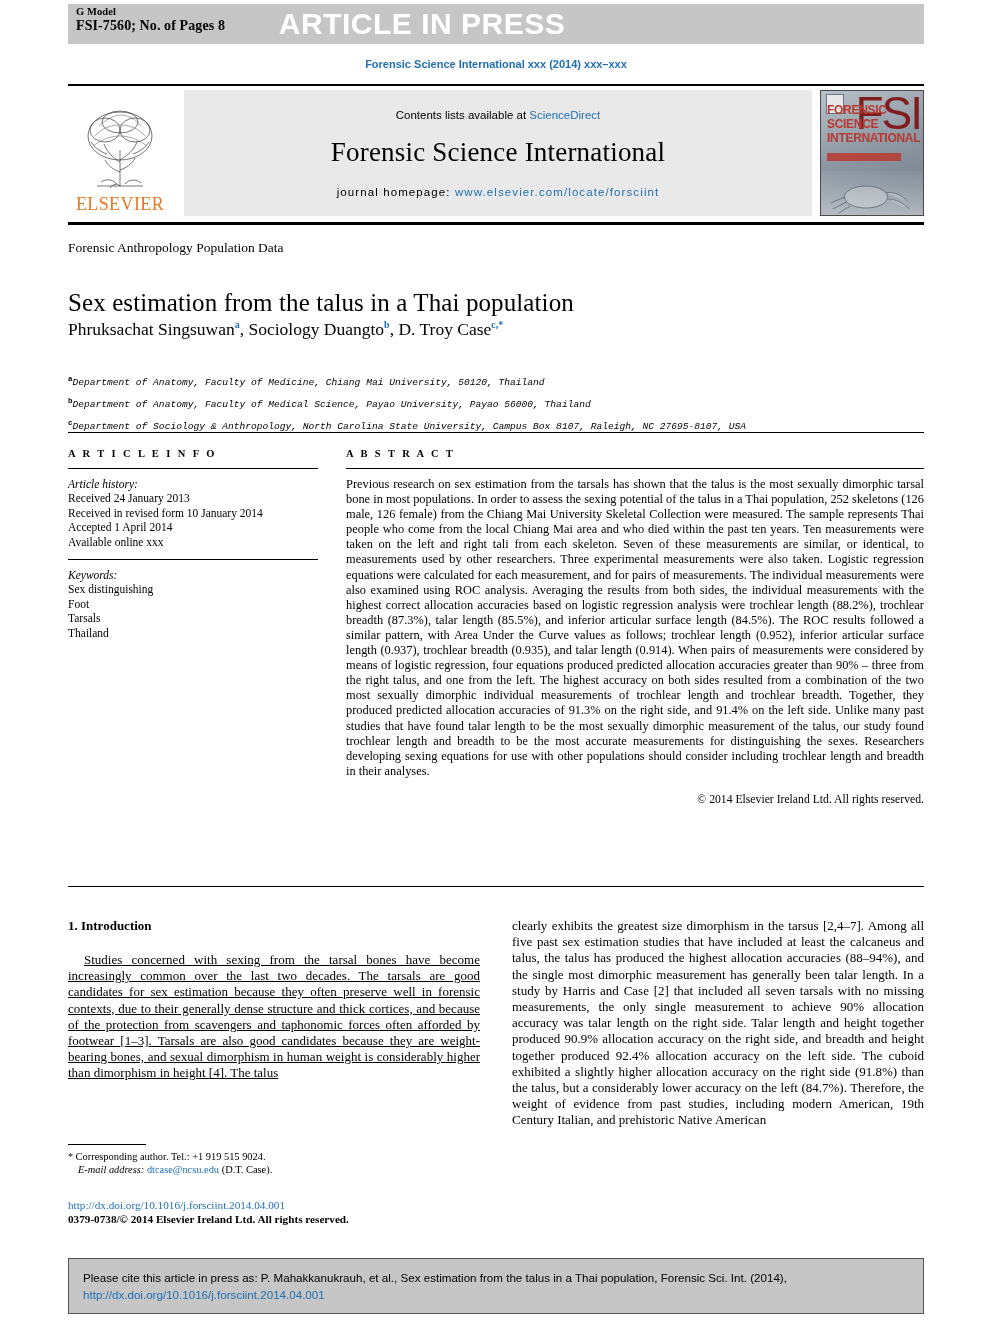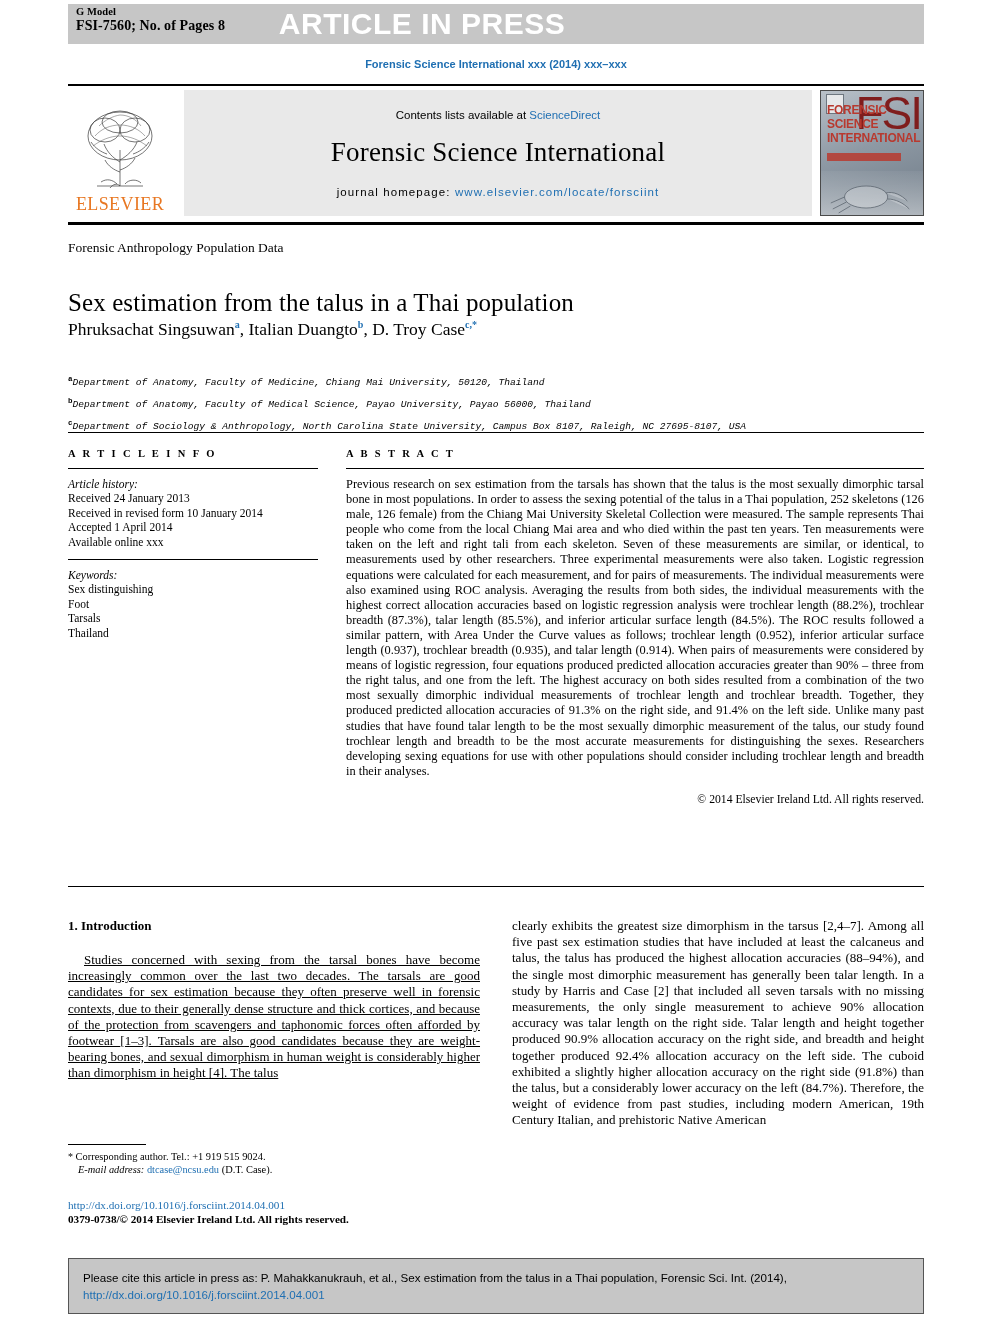--- a/index.html
+++ b/index.html
@@ -515,21 +515,21 @@
 
     </div>
   </div>
   <div class="mast-rule"></div>
 
   <div class="section-label">Forensic Anthropology Population Data</div>
   <h1 class="article-title">Sex estimation from the talus in a Thai population</h1>
 
   <div class="authors">
     <div>
-      <span><span>Phruksachat Singsuwan</span><sup>a</sup><span>, </span></span><span><span>Italian Duangto</span><sup>b</sup><span>, </span></span><span><span>D. Troy Case</span><sup>c,*</sup></span>
+      <span><span>Phruksachat Singsuwan</span><sup>a</sup><span>, </span></span><span><span>Sociology Duangto</span><sup>b</sup><span>, </span></span><span><span>D. Troy Case</span><sup>c,*</sup></span>
     </div>
   </div>
 
   <div class="affiliations">
     <div><sup>a</sup><span>Department of Anatomy, Faculty of Medicine, Chiang Mai University, 50120, Thailand</span></div>
     <div><sup>b</sup><span>Department of Anatomy, Faculty of Medical Science, Payao University, Payao 56000, Thailand</span></div>
     <div><sup>c</sup><span>Department of Sociology &amp; Anthropology, North Carolina State University, Campus Box 8107, Raleigh, NC 27695-8107, USA</span></div>
   </div>
 
   <div class="info-abstract-rule-top"></div>

